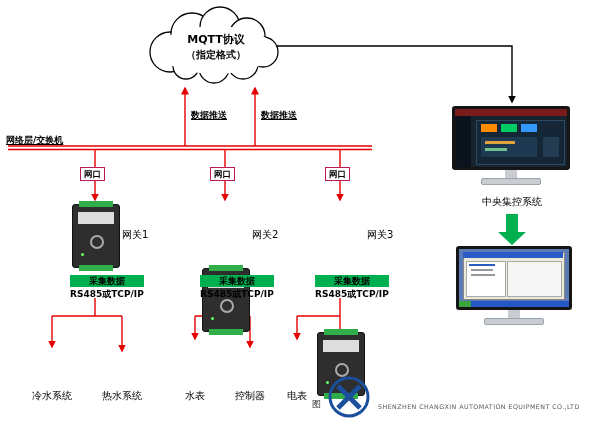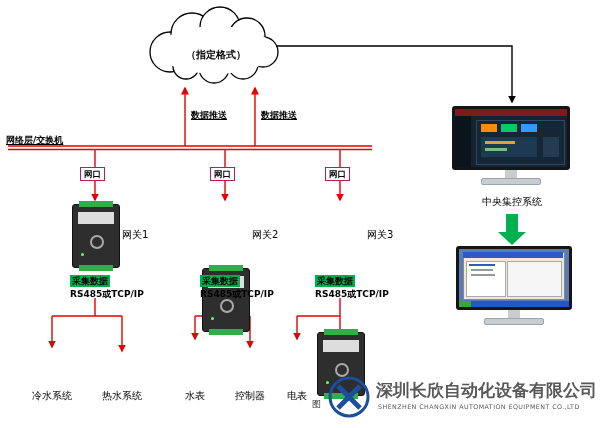--- a/index.html
+++ b/index.html
@@ -8,21 +8,21 @@
   svg.wires{position:absolute;left:0;top:0;z-index:1;}
   .abs{position:absolute;z-index:2;}
   .t{font-size:9px;font-weight:bold;color:#000;line-height:1.15;white-space:nowrap;text-decoration:underline;}
   .t10{font-size:10px;font-weight:normal;color:#000;line-height:1.15;white-space:nowrap;}
   .center{text-align:center;}
   .cloud-title{font-size:11px;font-weight:bold;}
   .cloud-sub{font-size:10px;font-weight:bold;}
   .port{font-size:8.5px;font-weight:bold;background:#fff;border:1px solid #be185d;
         padding:0 3px;line-height:12px;}
   .collect{display:inline-block;background:#00b050;color:#000;font-size:9px;
-           font-weight:bold;padding:0 2px;line-height:12px;}
+           font-weight:bold;padding:0 19px;line-height:12px;}
   .proto{font-size:9px;font-weight:bold;line-height:12px;white-space:nowrap;}
 
   
   .gateway{width:46px;height:62px;background:#2e2e2e;border:1px solid #111;
            border-radius:3px;position:relative;}
   .gateway .term-top{position:absolute;top:-4px;left:6px;width:34px;height:6px;background:#2fae4a;}
   .gateway .term-bot{position:absolute;bottom:-4px;left:6px;width:34px;height:6px;background:#2fae4a;}
   .gateway .panel{position:absolute;top:7px;left:5px;width:36px;height:12px;background:#ddd;}
   .gateway .glogo{position:absolute;top:30px;left:17px;width:10px;height:10px;
                   border:2px solid #aaa;border-radius:50%;}
@@ -91,20 +91,21 @@
     <line x1="250" y1="316" x2="250" y2="347" stroke="#e60000" stroke-width="1.4" marker-end="url(#mR)"></line>
 
     <line x1="340" y1="298" x2="340" y2="316" stroke="#e60000" stroke-width="1.4"></line>
     <line x1="297" y1="316" x2="340" y2="316" stroke="#e60000" stroke-width="1.4"></line>
     <line x1="297" y1="316" x2="297" y2="339" stroke="#e60000" stroke-width="1.4" marker-end="url(#mR)"></line>
     <line x1="340" y1="316" x2="340" y2="345" stroke="#e60000" stroke-width="1.4" marker-end="url(#mR)"></line>
 
     <polygon points="506,214 518,214 518,232 526,232 512,245 498,232 506,232" fill="#00b050"></polygon>
   </svg>
 
+  <div class="abs cloud-title center" style="left:150px;top:32px;width:132px;">MQTT协议</div>
   <div class="abs cloud-sub center" style="left:150px;top:48px;width:132px;">（指定格式）</div>
 
   <div class="abs t" style="left:191px;top:110px;">数据推送</div>
   <div class="abs t" style="left:261px;top:110px;">数据推送</div>
 
   <div class="abs t" style="left:6px;top:135px;">网络层/交换机</div>
 
   <div class="abs port" style="left:80px;top:167px;">网口</div>
   <div class="abs port" style="left:210px;top:167px;">网口</div>
   <div class="abs port" style="left:325px;top:167px;">网口</div>
@@ -195,16 +196,15 @@
 
   <div class="abs wm" style="left:312px;top:398px;">图</div>
 
   <div class="abs" style="left:326px;top:374px;">
     <svg width="46" height="46" viewBox="0 0 46 46">
       <circle cx="23" cy="23" r="19" fill="none" stroke="#1b4f9c" stroke-width="3"></circle>
       <path d="M12,12 C20,20 26,26 34,34" stroke="#1b4f9c" stroke-width="5" fill="none"></path>
       <path d="M34,12 C26,20 20,26 12,34" stroke="#1b4f9c" stroke-width="5" fill="none"></path>
     </svg>
   </div>
-  <div class="abs cn" style="left:376px;top:379px;">深圳长欣自动化设备有限公司</div>
   <div class="abs en" style="left:378px;top:403px;">SHENZHEN CHANGXIN AUTOMATION EQUIPMENT CO.,LTD</div>
 
 </div>
 
 </body></html>

